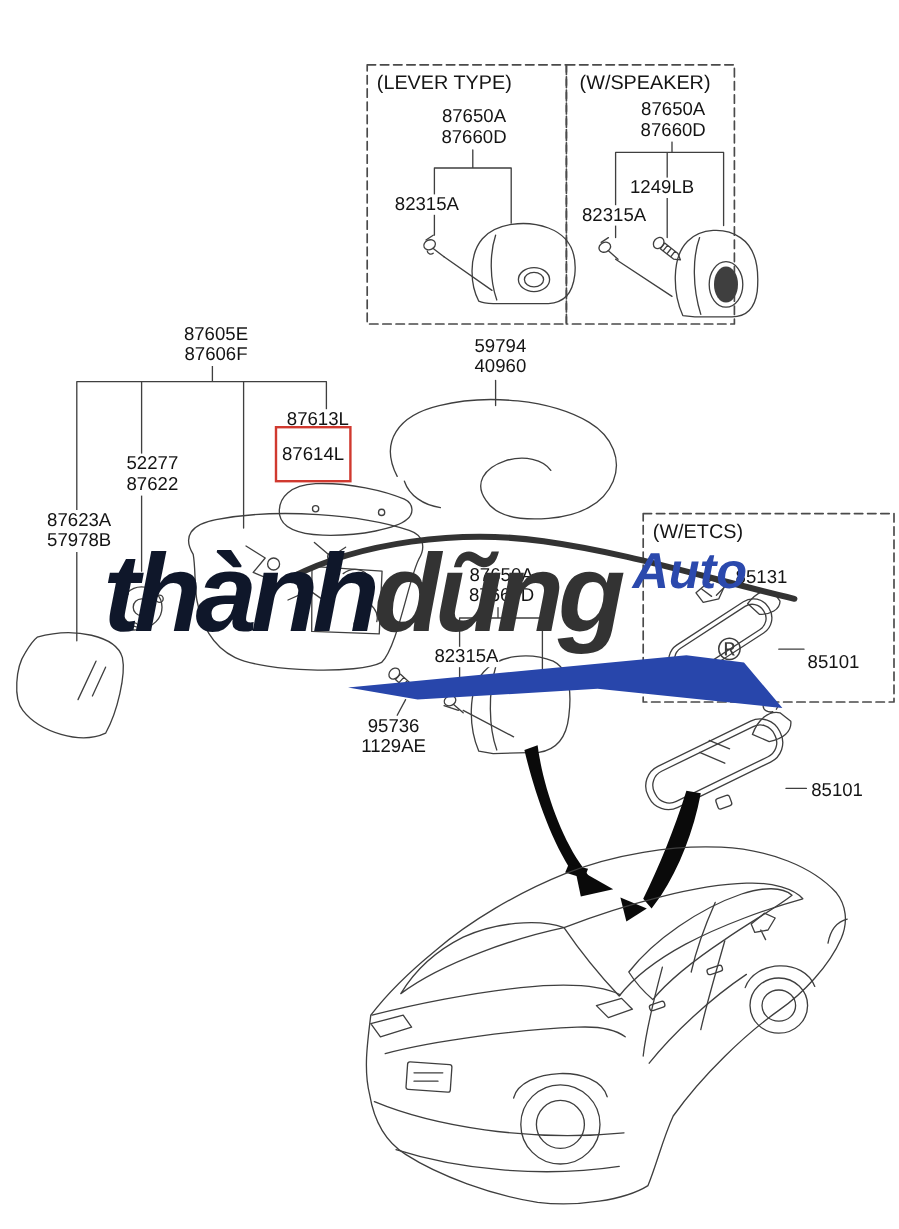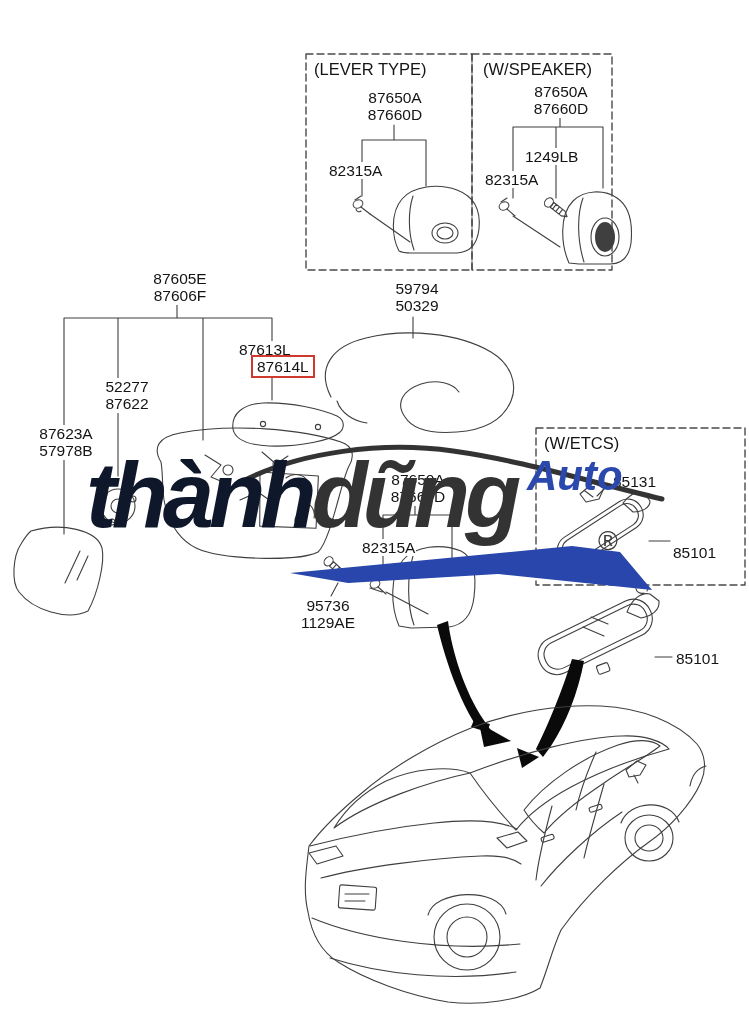--- a/index.html
+++ b/index.html
@@ -7,21 +7,21 @@
         font-family:"Liberation Sans",sans-serif;}
   svg.art{position:absolute;left:0;top:0;}
   svg.art path, svg.art rect, svg.art circle, svg.art ellipse{
         fill:none;stroke:#3f3f3f;stroke-width:1.1;stroke-linejoin:round;stroke-linecap:round;}
   svg.art .dash{stroke:#4a4a4a;stroke-width:1.4;stroke-dasharray:7 4;fill:none;}
   svg.art .fill path{fill:#0a0a0a;stroke:none;}
   svg.art .grille{fill:#3f3f3f;stroke:none;}
   .lbl{position:absolute;font-size:15.5px;line-height:1.12;color:#141414;text-align:center;
        background:#fff;padding:0 1px;white-space:nowrap;z-index:2;}
   .ttl{font-size:16.5px;background:transparent;text-align:right;}
-  .redbox{border:2px solid #d0392f;padding:1px 4px;z-index:2;margin-left:22px;}
+  .redbox{border:2px solid #d0392f;padding:13px 4px;z-index:2;}
   
   #wm{position:absolute;left:0;top:0;width:749px;height:1024px;z-index:5;pointer-events:none;}
   #wm .wm-main{position:absolute;left:86px;top:449px;font-size:92px;font-weight:bold;
        font-style:italic;letter-spacing:-5px;line-height:1;white-space:nowrap;}
   #wm .wm-blue{color:#0f172a;}
   #wm .wm-dark{color:#333333;}
   #wm .wm-auto{position:absolute;left:527px;top:455px;font-size:42px;font-weight:bold;
        font-style:italic;color:#2b49ad;line-height:1;}
   #wm .wm-reg{position:absolute;left:598px;top:528px;font-size:27px;color:#3c3c3c;line-height:1;}
 </style>
@@ -186,21 +186,21 @@
   <div class="lbl" style="left:524px;top:148px;">1249LB</div>
   <div class="lbl" style="left:484px;top:171px;">82315A</div>
 
   <div class="lbl" style="left:145px;top:270px;width:68px;">
     <div>87605E</div>
     <div>87606F</div>
   </div>
 
   <div class="lbl" style="left:382px;top:280px;width:68px;">
     <div>59794</div>
-    <div>50329</div>
+    <div>40960</div>
   </div>
 
   <div class="lbl" style="left:238px;top:341px;">87613L</div>
   <div class="lbl redbox" style="left:229px;top:355px;">87614L</div>
 
   <div class="lbl" style="left:93px;top:378px;width:66px;">
     <div>52277</div>
     <div>87622</div>
   </div>
 

